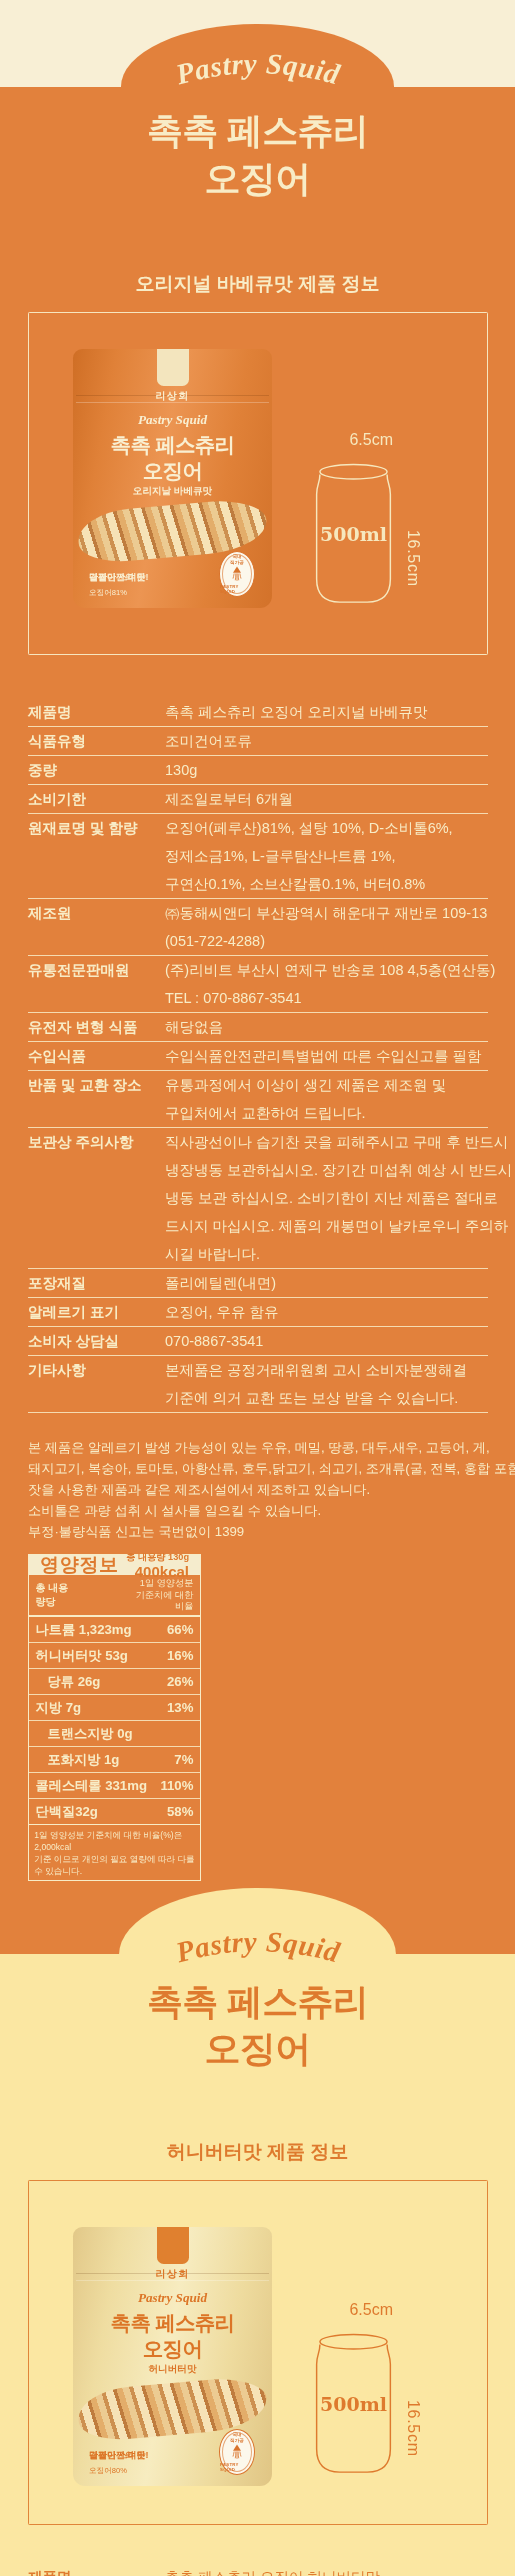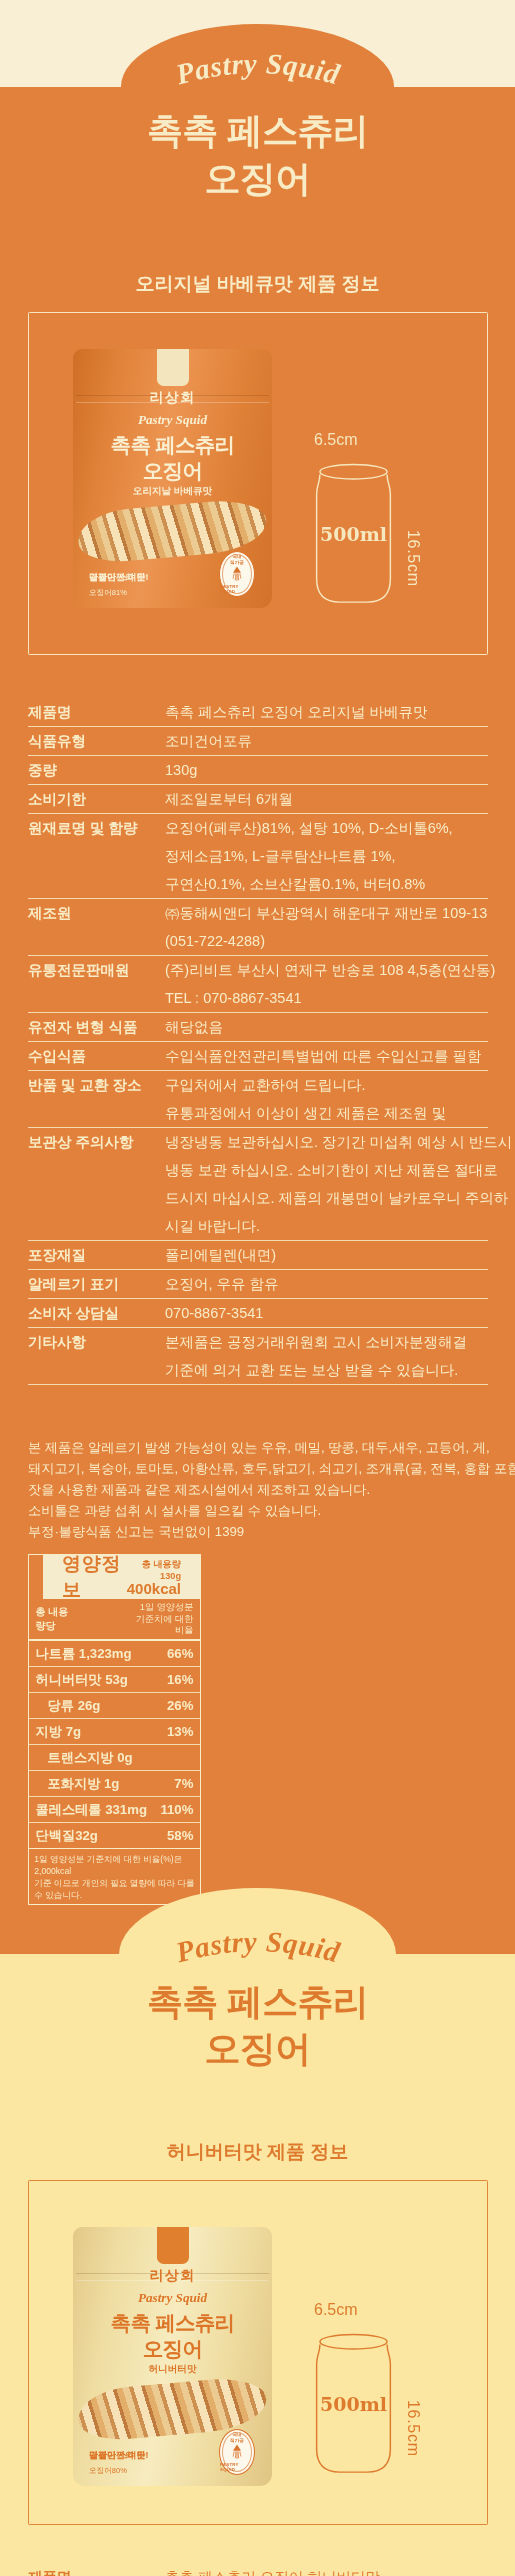--- a/index.html
+++ b/index.html
@@ -47,21 +47,21 @@
   
   .pouch{position:absolute;width:199px;height:259px;}
   .pouch .body{position:absolute;inset:0;border-radius:9.2px 9.2px 12px 12px;}
   .pouch--bbq .body{background:linear-gradient(100deg,#cf6e25 0%,#e08138 18%,#ec9552 45%,#e08138 72%,#d3722a 100%);}
   .pouch--honey .body{background:linear-gradient(100deg,#e2c888 0%,#efdda1 20%,#f7ecc0 48%,#eedb9e 74%,#e0c584 100%);}
   .pouch .zip{position:absolute;left:2.6px;right:2.6px;top:46px;height:1.3px;background:rgba(90,40,0,.18);}
   .pouch .zip2{position:absolute;left:2.6px;right:2.6px;top:53px;height:0.7px;background:rgba(255,255,255,.25);}
   .pouch .tab{position:absolute;top:0;left:84px;width:32px;height:37px;border-radius:0 0 6.6px 6.6px;}
   .pouch--bbq .tab{background:#F3E5BE;}
   .pouch--honey .tab{background:#E0802F;}
-  .p-logo{position:absolute;top:40px;left:0;width:100%;text-align:center;font-size:14px;font-weight:700;letter-spacing:1.3px;}
+  .p-logo{position:absolute;top:40px;left:0;width:100%;text-align:center;font-size:10px;font-weight:700;letter-spacing:1.3px;}
   .p-script{position:absolute;top:63px;left:0;width:100%;text-align:center;
             font-family:"Liberation Serif","DejaVu Serif",serif;font-style:italic;font-weight:700;font-size:13.2px;}
   .p-t1{position:absolute;top:82px;left:0;width:100%;text-align:center;font-size:20.5px;font-weight:800;letter-spacing:-0.7px;}
   .p-t2{position:absolute;top:108px;left:0;width:100%;text-align:center;font-size:20.5px;font-weight:800;letter-spacing:-0.7px;}
   .p-flavor{position:absolute;top:136px;left:0;width:100%;text-align:center;font-size:9.6px;font-weight:700;}
   .pouch--bbq .p-logo,.pouch--bbq .p-script,.pouch--bbq .p-t1,.pouch--bbq .p-t2,
   .pouch--bbq .p-flavor,.pouch--bbq .p-tag,.pouch--bbq .p-pct{color:#F9EFD1;}
   .pouch--honey .p-logo,.pouch--honey .p-script,.pouch--honey .p-t1,.pouch--honey .p-t2,
   .pouch--honey .p-flavor,.pouch--honey .p-tag,.pouch--honey .p-pct{color:#DC7527;}
   .p-photo{position:absolute;top:156px;left:5.3px;width:189px;height:52px;transform:rotate(-5deg);
@@ -77,43 +77,43 @@
   .b-top{font-size:4.6px;line-height:5.3px;color:#D9732B;text-align:center;font-weight:700;}
   .b-bottom{font-size:4.3px;letter-spacing:0.3px;color:#D9732B;font-weight:700;margin-top:1.3px;}
   .b-squid{margin-top:1.3px;}
 
   
   .can-group{position:absolute;width:112px;height:192px;}
   .can-svg{position:absolute;top:32px;left:0;}
   .can-svg ellipse,.can-svg path{fill:none;stroke-width:2.2px;}
   .can--cream .can-svg ellipse,.can--cream .can-svg path{stroke:#F6E8BE;}
   .can--orange .can-svg ellipse,.can--orange .can-svg path{stroke:#DE7A2E;}
-  .can-w{position:absolute;top:0;left:0;width:79px;text-align:left;font-size:16px;}
+  .can-w{position:absolute;top:0;left:0;width:79px;text-align:right;font-size:16px;}
   .can-vol{position:absolute;top:92px;left:0;width:79px;text-align:center;
            font-family:"DejaVu Serif","Liberation Serif",serif;font-weight:700;font-size:19px;}
   .can-h{position:absolute;left:90px;top:99px;writing-mode:vertical-rl;font-size:16px;letter-spacing:0.7px;}
   .can--cream .can-w,.can--cream .can-vol,.can--cream .can-h{color:#F6E8BE;}
   .can--orange .can-w,.can--orange .can-vol,.can--orange .can-h{color:#DE7A2E;}
 
   
   .info-table{position:absolute;left:28px;top:698px;width:460px;}
   .trow{display:flex;border-bottom:0.7px solid var(--line);}
   .tlabel{flex:none;width:137px;font-weight:700;font-size:14.5px;line-height:28px;color:var(--cream-text);}
   .tvals{flex:1;white-space:nowrap;}
   .tline{font-size:14.5px;line-height:28px;color:var(--cream-text);}
 
   
   .footnotes{position:absolute;left:28px;top:1437px;width:462px;}
   .fline{font-size:13.2px;line-height:21px;color:var(--cream-text);white-space:nowrap;}
 
   
   .nutrition{position:absolute;left:28px;top:1554px;width:173px;box-sizing:border-box;
              border:1.3px solid var(--cream-text);}
-  .n-head{height:44px;background:var(--nutri-cream);display:flex;justify-content:space-between;
-          align-items:center;padding:0 19px;margin-left:14px;}
+  .n-head{height:20px;background:var(--nutri-cream);display:flex;justify-content:space-between;
+          align-items:center;padding:0 11px;}
   .n-title{font-size:19px;font-weight:800;color:var(--orange-text);letter-spacing:0.7px;}
   .n-right{text-align:right;color:var(--orange-text);}
   .n-total{font-size:9.2px;font-weight:700;}
   .n-kcal{font-size:15px;font-weight:700;line-height:16px;}
   .n-sub{display:flex;justify-content:space-between;align-items:center;padding:3.3px 6.6px;
          border-bottom:2px solid var(--cream-text);color:var(--cream-text);gap:32px;}
   .n-per{font-size:10px;font-weight:700;}
   .n-dv{font-size:9.2px;text-align:right;line-height:11.2px;margin-left:25px;}
   .nrow{display:flex;justify-content:space-between;padding:0 6.6px;height:25px;line-height:25px;
         border-bottom:0.7px solid var(--line);font-size:13.2px;font-weight:700;color:var(--cream-text);}
@@ -240,27 +240,28 @@
       </div>
       <div class="trow">
         <div class="tlabel">수입식품</div>
         <div class="tvals">
           <div class="tline">수입식품안전관리특별법에 따른 수입신고를 필함</div>
         </div>
       </div>
       <div class="trow">
         <div class="tlabel">반품 및 교환 장소</div>
         <div class="tvals">
+          <div class="tline">유통과정에서 이상이 생긴 제품은 제조원 및</div>
           <div class="tline">구입처에서 교환하여 드립니다.</div>
-          <div class="tline">유통과정에서 이상이 생긴 제품은 제조원 및</div>
         </div>
       </div>
       <div class="trow">
         <div class="tlabel">보관상 주의사항</div>
         <div class="tvals">
+          <div class="tline">직사광선이나 습기찬 곳을 피해주시고 구매 후 반드시</div>
           <div class="tline">냉장냉동 보관하십시오. 장기간 미섭취 예상 시 반드시</div>
           <div class="tline">냉동 보관 하십시오. 소비기한이 지난 제품은 절대로</div>
           <div class="tline">드시지 마십시오. 제품의 개봉면이 날카로우니 주의하</div>
           <div class="tline">시길 바랍니다.</div>
         </div>
       </div>
       <div class="trow">
         <div class="tlabel">포장재질</div>
         <div class="tvals">
           <div class="tline">폴리에틸렌(내면)</div>

